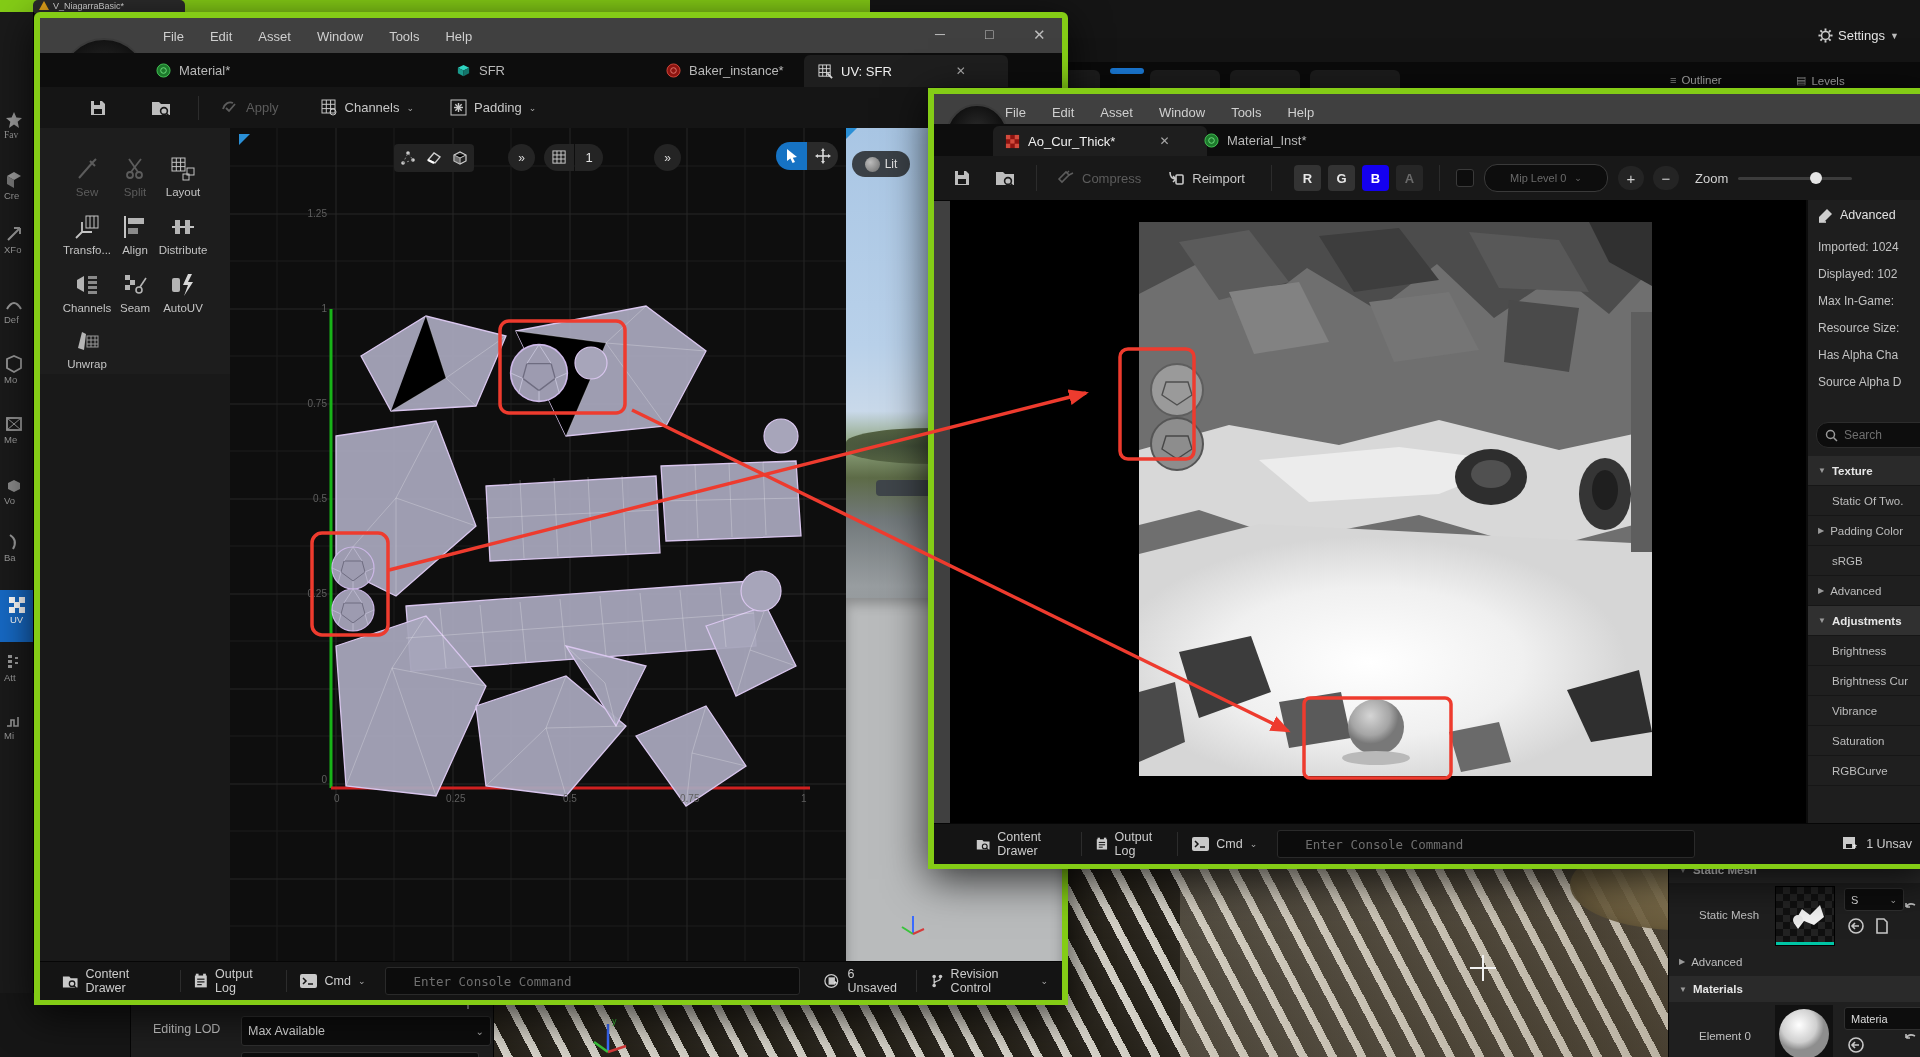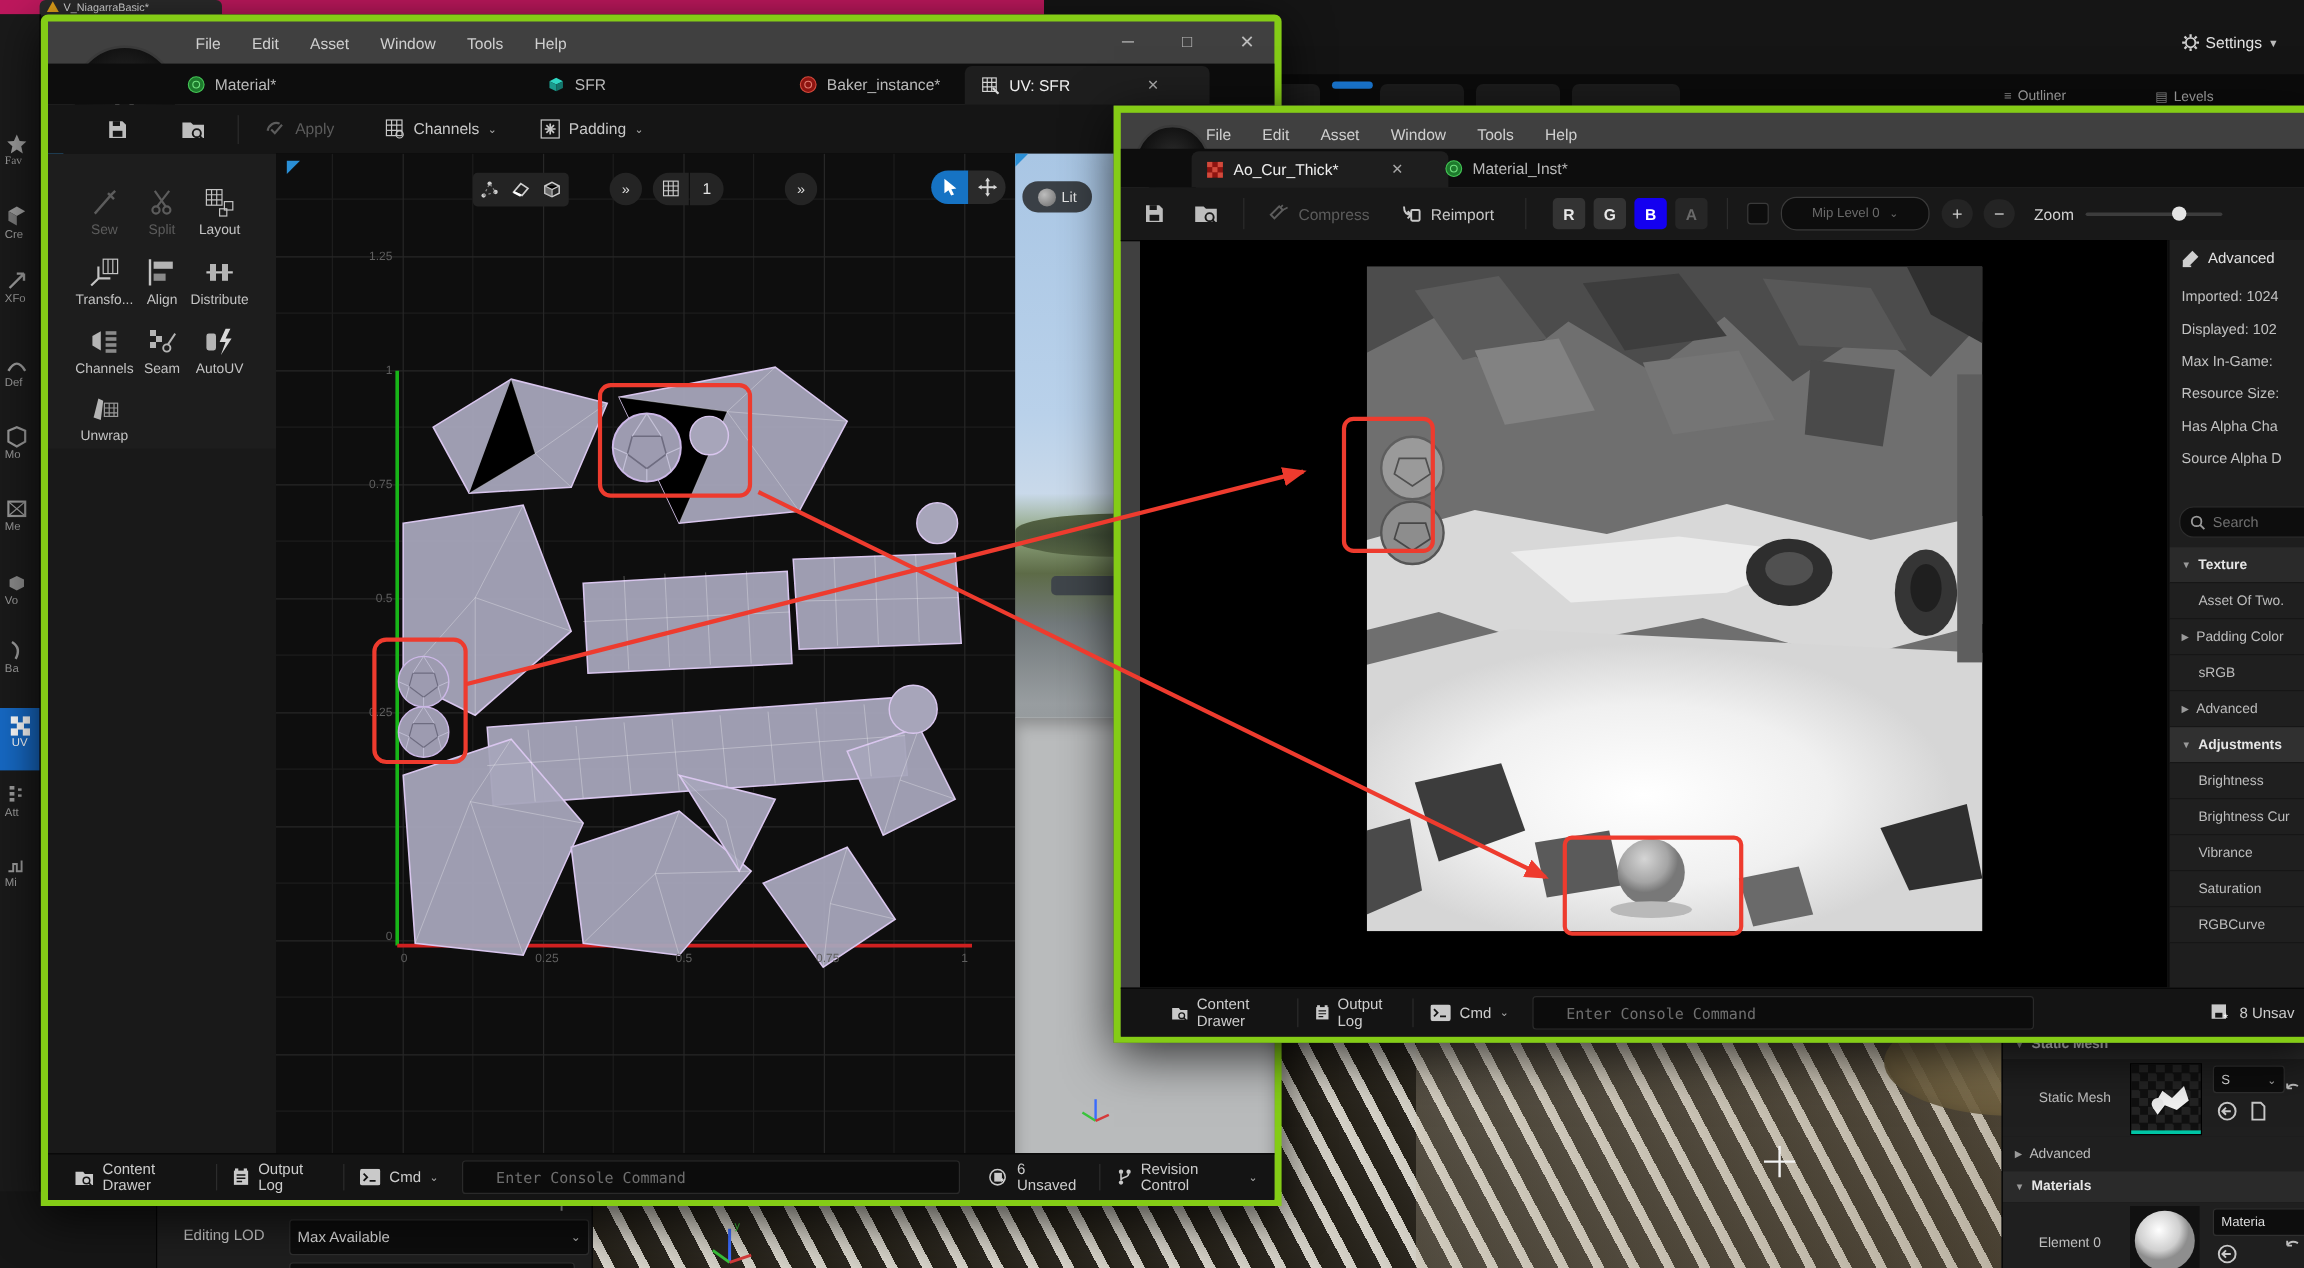--- a/index.html
+++ b/index.html
@@ -34,21 +34,21 @@
   .checker{background:repeating-conic-gradient(#232323 0 25%,#101010 0 50%);background-size:14px 14px;}
   svg{display:block;}
 </style>
 </head>
 <body>
 
 <div id="screen">
 
   <div class="ab" style="left:0;top:0;width:1920px;height:1057px;background:#131313;"></div>
 
-  <div class="ab" style="left:0;top:0;width:870px;height:12px;background:#be185d;">
+  <div class="ab" style="left:0;top:0;width:870px;height:12px;background:#84cc16;">
     <div class="ab" style="left:33px;top:0;width:146px;height:12px;background:#2b2b2b;border-radius:5px 5px 0 0;overflow:hidden;display:flex;align-items:flex-start;gap:4px;padding:1px 0 0 6px;">
       <span style="width:0;height:0;border-left:5px solid transparent;border-right:5px solid transparent;border-bottom:9px solid #e0a11a;"></span>
       <span style="font-size:9px;color:#ddd;white-space:nowrap;">V_NiagarraBasic*</span>
     </div>
   </div>
 
   <div class="ab" style="left:870px;top:0;width:1050px;height:62px;background:#151515;"></div>
   <div class="ab row" style="left:1818px;top:28px;gap:5px;">
     <svg width="15" height="15" viewBox="0 0 16 16">
         <circle cx="8" cy="8" r="4.2" fill="none" stroke="#d0d0d0" stroke-width="1.6"></circle>
@@ -866,21 +866,21 @@
             <circle cx="5.5" cy="5.5" r="4" fill="none" stroke="#9a9a9a" stroke-width="1.5"></circle>
             <line x1="8.5" y1="8.5" x2="12" y2="12" stroke="#9a9a9a" stroke-width="1.5"></line>
           </svg>
         <span style="color:#6f6f6f;font-size:12px;">Search</span>
       </div>
       <div class="d-row d-head">
           <span class="arr">▼</span>
           <span>Texture</span>
         </div>
       <div class="d-row" style="padding-left:24px;">
-          <span>Asset Of Two.</span>
+          <span>Static Of Two.</span>
         </div>
       <div class="d-row">
           <span class="arr">▶</span>
           <span>Padding Color</span>
         </div>
       <div class="d-row" style="padding-left:24px;">
           <span>sRGB</span>
         </div>
       <div class="d-row">
           <span class="arr">▶</span>
@@ -942,21 +942,21 @@
       </div>
       <div class="console" style="width:448px;height:26px;margin-left:6px;">
         <span>Enter Console Command</span>
       </div>
       <div class="sb-item" style="margin-left:132px;white-space:nowrap;">
         <svg width="18" height="16" viewBox="0 0 18 16">
             <rect x="2" y="1" width="12" height="12" fill="#c9c9c9"></rect>
             <rect x="5" y="8" width="6" height="4" fill="#151515"></rect>
             <text x="12" y="16" fill="#fff" font-size="10">*</text>
           </svg>
-        <span>8 Unsav</span>
+        <span>1 Unsav</span>
       </div>
     </div>
   </div>
 
   <svg class="ab" style="left:0;top:0;pointer-events:none;" width="1920" height="1057" viewBox="0 0 1920 1057">
     <defs>
       <marker id="arrow" markerUnits="userSpaceOnUse" markerWidth="20" markerHeight="16" refX="17" refY="8" orient="auto">
         <path d="M0,0 L20,8 L0,16 z" fill="#ee3b2e"></path>
       </marker>
     </defs>

